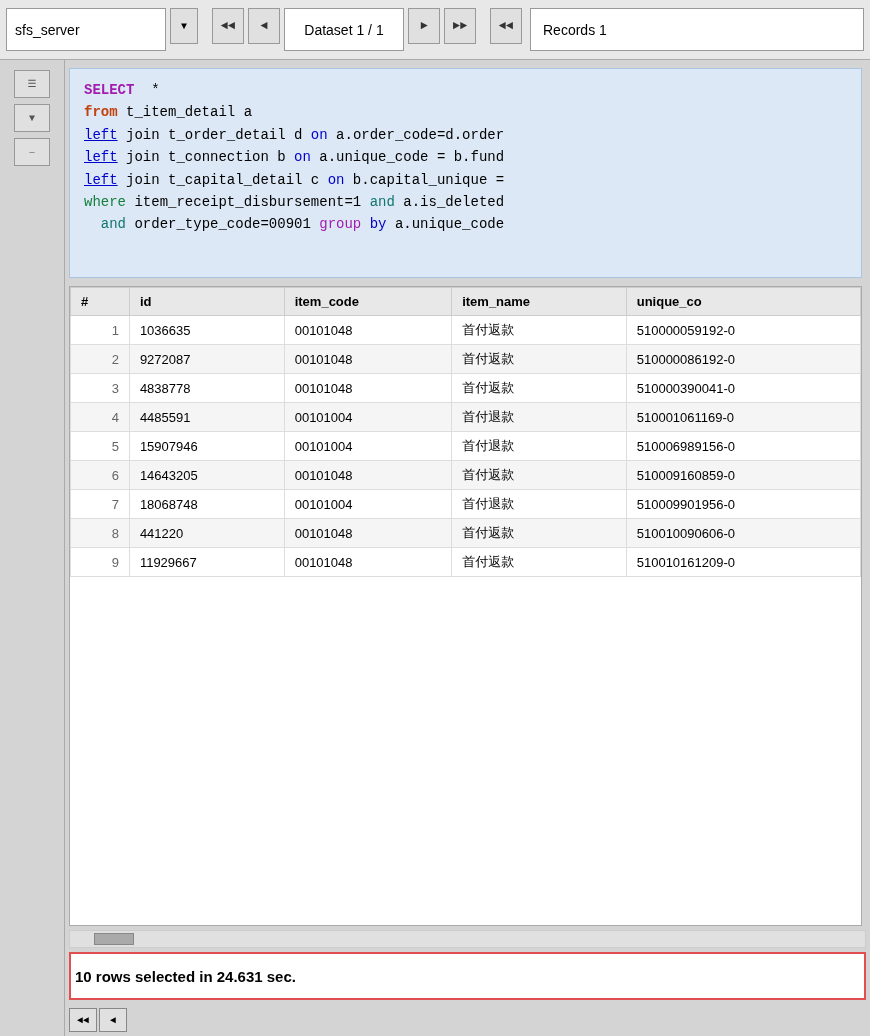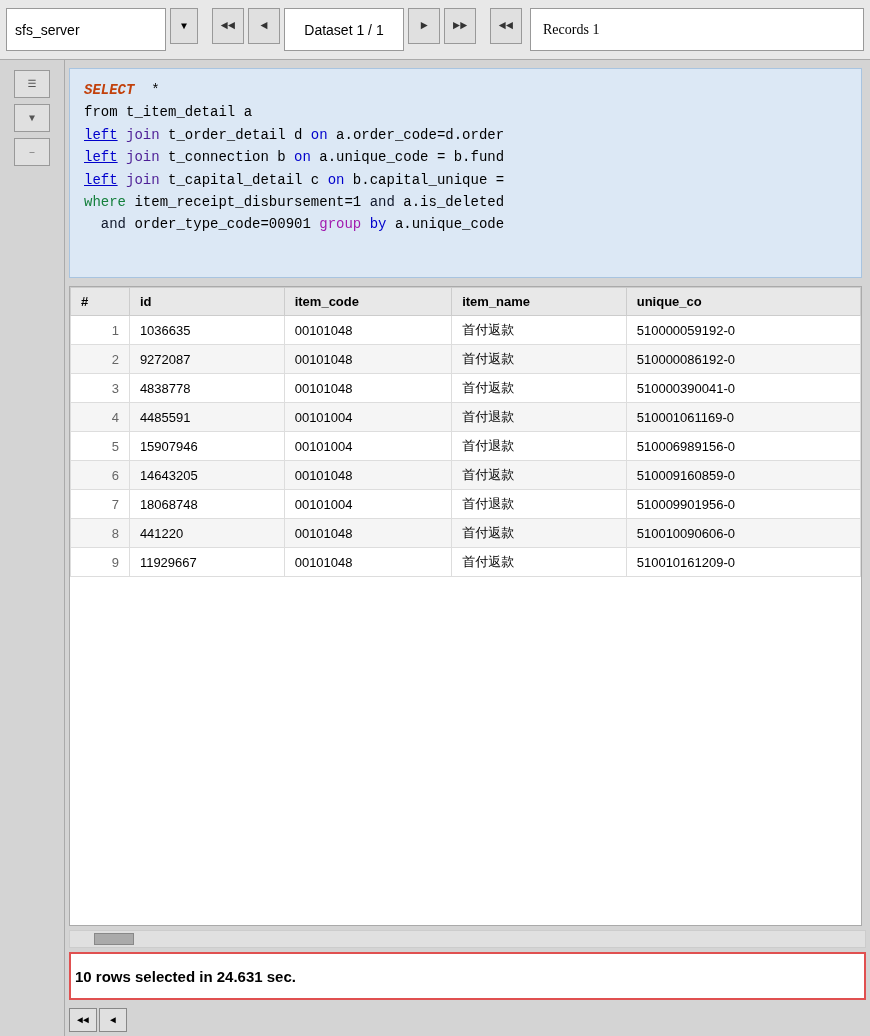--- a/index.html
+++ b/index.html
@@ -71,21 +71,21 @@
       justify-content: center;
     }
 
     .records-label {
       display: flex;
       align-items: center;
       border: 1px solid #999;
       background: white;
       padding: 2px 12px;
       font-size: 14px;
-      font-family: Liberation Serif, serif;
+      font-family: Liberation Sans, sans-serif;
       margin-left: 4px;
       flex: 1;
     }
 
     
     .main-layout {
       display: flex;
       height: calc(1036px - 60px);
     }
 
@@ -129,27 +129,27 @@
       margin: 8px 8px 4px 4px;
       padding: 10px 14px;
       min-height: 210px;
       font-family: 'Courier New', Courier, monospace;
       font-size: 14px;
       line-height: 1.6;
       overflow-x: auto;
       white-space: pre;
     }
 
-    .kw-select { color: #c2410c; font-weight: bold; font-style: italic; }
-    .kw-from { color: #000000; }
-    .kw-join { color: #4c1d95; }
+    .kw-select { color: #a21caf; font-weight: bold; }
+    .kw-from { color: #c2410c; font-weight: bold; }
+    .kw-join { color: #000000; }
     .kw-left { color: #0000cc; text-decoration: underline; }
     .kw-on { color: #0000cc; }
     .kw-where { color: #15803d; }
-    .kw-and { color: #0f172a; }
+    .kw-and { color: #0f766e; }
     .kw-group { color: #a21caf; text-align: right; }
     .kw-by { color: #0000cc; }
     .txt-normal { color: #000000; }
 
     
     .table-container {
       flex: 1;
       margin: 4px 8px 4px 4px;
       background: white;
       border: 1px solid #aaa;

